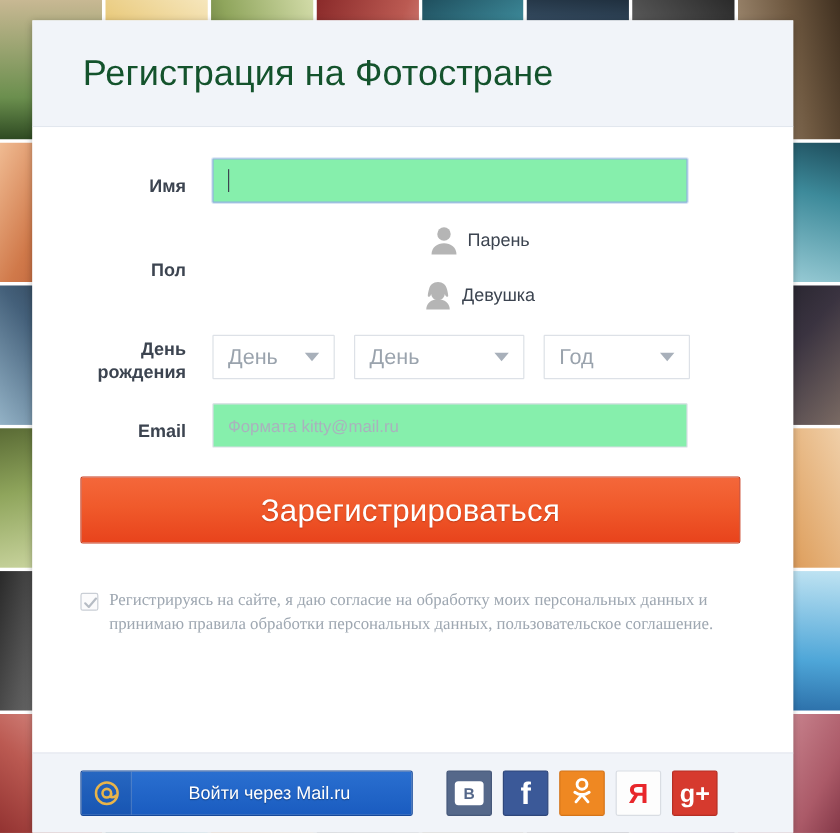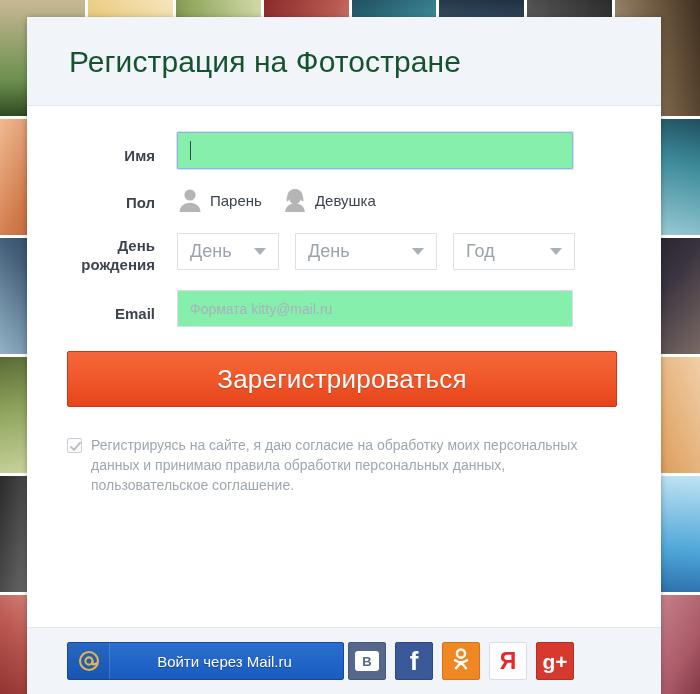--- a/index.html
+++ b/index.html
@@ -106,21 +106,21 @@
   }
   .caret {
     position: absolute;
     left: 13px; top: 9px;
     width: 1px; height: 19px;
     background: #3c4450;
   }
   .input-wrap { position: relative; display: inline-block; }
 
   
-  .gender-group { display: flex; align-items: center; gap: 20px; padding-top: 2px; }
+  .gender-group { display: flex; align-items: center; gap: 20px; padding-top: 2px; flex-direction: column; }
   .gender-opt { display: flex; align-items: center; gap: 7px; cursor: pointer; }
   .gender-opt .gname { font-size: 15px; color: #3c4450; }
   .avatar { width: 26px; height: 26px; display: block; }
 
   
   .dob-group { display: flex; gap: 16px; padding-top: 0; }
   .select {
     position: relative;
     height: 37px;
     border: 1px solid #dde1e7;
@@ -158,25 +158,26 @@
     font-family: "Liberation Sans", sans-serif;
     font-size: 26px;
     font-weight: normal;
     letter-spacing: 0.2px;
     cursor: pointer;
     text-shadow: 0 1px 1px rgba(140,40,10,0.45);
   }
 
   
   .consent {
-    margin-top: 28px;
+    margin-top: 38px;
     display: flex;
     align-items: flex-start;
     gap: 9px;
     width: 552px;
+    font-family: Liberation Serif, serif;
   }
   .checkbox {
     flex: 0 0 auto;
     width: 15px; height: 15px;
     margin-top: 3px;
     border: 1px solid #c9ced5;
     border-radius: 2px;
     background: #fbfbfc;
     position: relative;
     cursor: pointer;
@@ -189,21 +190,21 @@
   }
 
   
   .card-footer {
     flex: 0 0 auto;
     background: #f1f4f9;
     border-top: 1px solid #e4e8ee;
     padding: 14px 0 14px 40px;
     display: flex;
     align-items: flex-start;
-    gap: 4px;
+    gap: 28px;
   }
   .mailru-btn {
     display: flex;
     align-items: center;
     width: 277px;
     height: 38px;
     border: 1px solid #15489a;
     border-radius: 2px;
     background: linear-gradient(to bottom, #2a6fd0 0%, #1a5cc0 100%);
     cursor: pointer;

